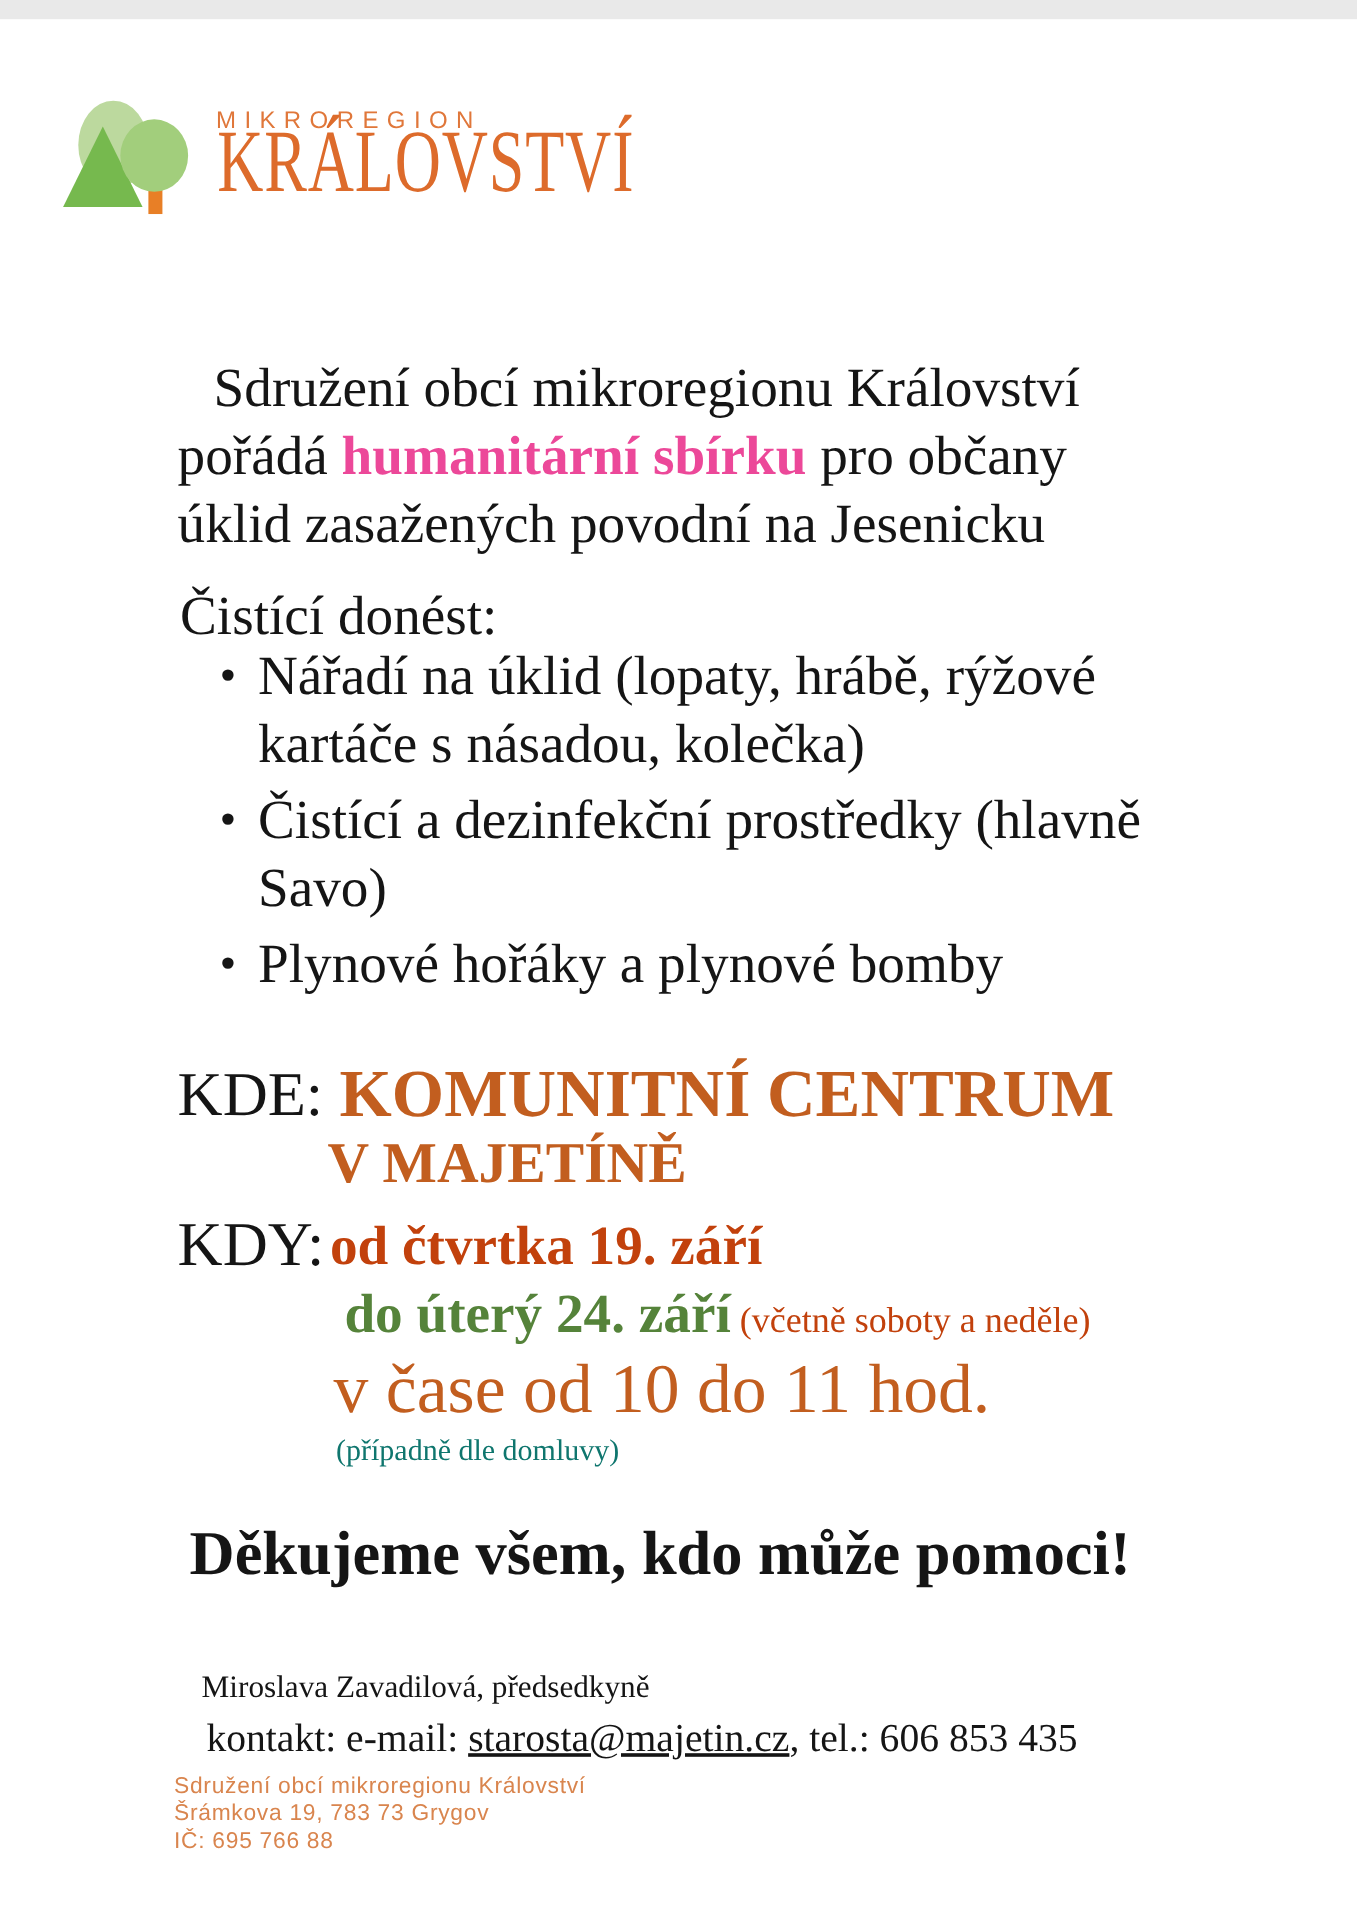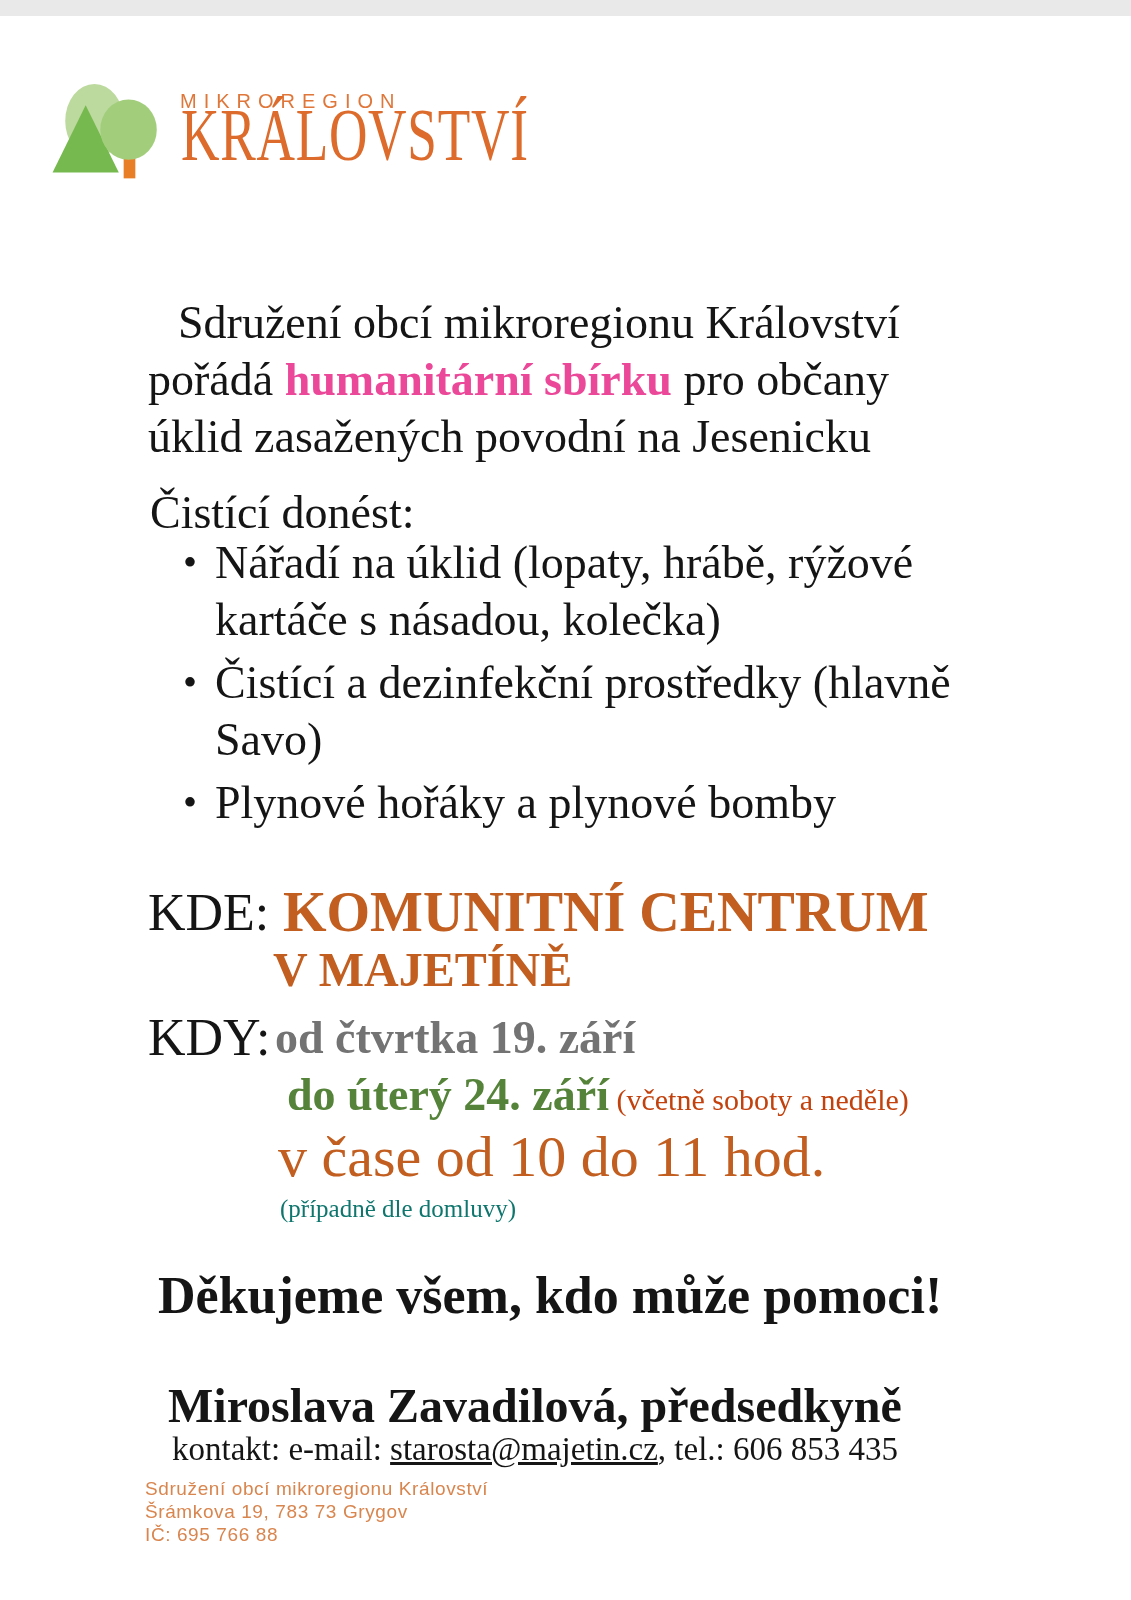--- a/index.html
+++ b/index.html
@@ -43,31 +43,31 @@
   .bullet-dot{flex:none;width:32px;font-size:40px;line-height:57px;}
   .bullet-text{font-size:46px;line-height:57px;white-space:pre-line;}
 
   
   .kde{position:absolute;left:148px;top:868px;display:flex;}
   .kdy{position:absolute;left:148px;top:993px;display:flex;}
   .row-label{flex:none;width:135px;font-size:52px;line-height:57px;}
   .kdy .row-label{width:127px;}
   .where-line1{font-size:56px;line-height:57px;font-weight:bold;color:#c25e1f;white-space:nowrap;}
   .where-line2{font-size:48px;line-height:57px;font-weight:bold;color:#c25e1f;margin-left:-10px;white-space:nowrap;}
-  .when-from{font-size:46px;line-height:57px;font-weight:bold;color:#737373;white-space:nowrap;}
+  .when-from{font-size:46px;line-height:57px;font-weight:bold;color:#c2410c;white-space:nowrap;}
   .when-to{font-size:46px;line-height:57px;font-weight:bold;color:#55833a;margin-left:12px;white-space:nowrap;}
   .when-to-note{font-size:30px;font-weight:normal;color:#c2410c;}
   .when-time{font-size:58px;line-height:57px;font-weight:normal;color:#c25e1f;margin-left:3px;white-space:nowrap;}
   .when-note{font-size:25px;line-height:48px;color:#0f766e;margin-left:5px;white-space:nowrap;}
 
   
   .thanks{position:absolute;left:158px;top:1250px;font-size:52px;line-height:60px;font-weight:bold;white-space:nowrap;}
 
   
-  .sig-name{position:absolute;left:168px;top:1368px;font-size:48px;line-height:44px;white-space:nowrap;font-weight:bold;}
+  .sig-name{position:absolute;left:168px;top:1368px;font-size:26px;line-height:44px;white-space:nowrap;}
   .sig-contact{position:absolute;left:172px;top:1412px;font-size:33px;line-height:42px;white-space:nowrap;}
   .sig-email{text-decoration:underline;color:#151515;cursor:pointer;}
 
   
   .footer{
     position:absolute;left:145px;top:1462px;
     font-family:"Liberation Sans","DejaVu Sans",sans-serif;
     font-size:19px;line-height:22px;color:#d9854e;letter-spacing:0.6px;
   }
   .footer div{margin-bottom:1px;}

